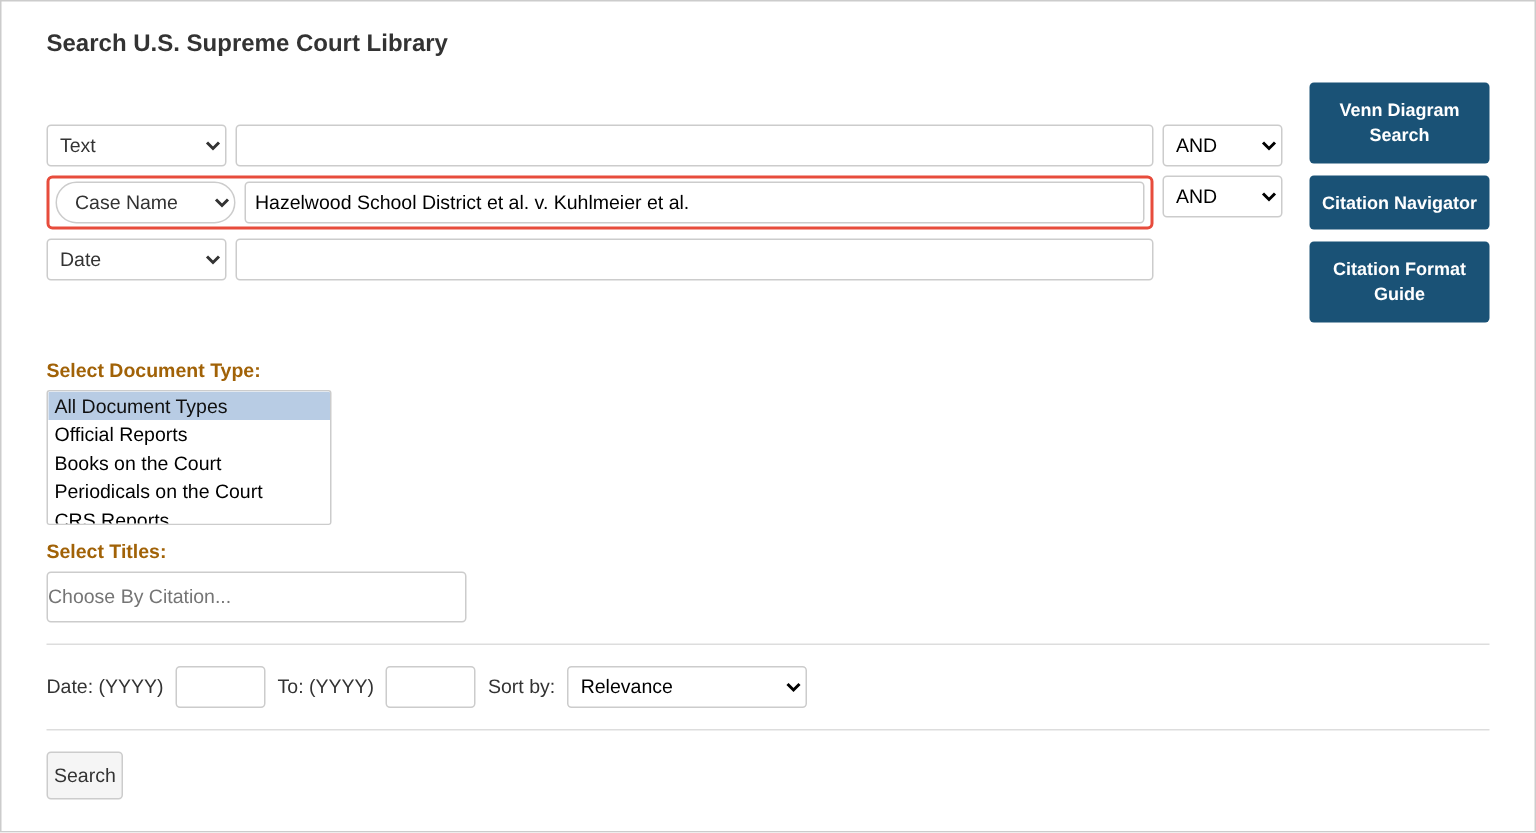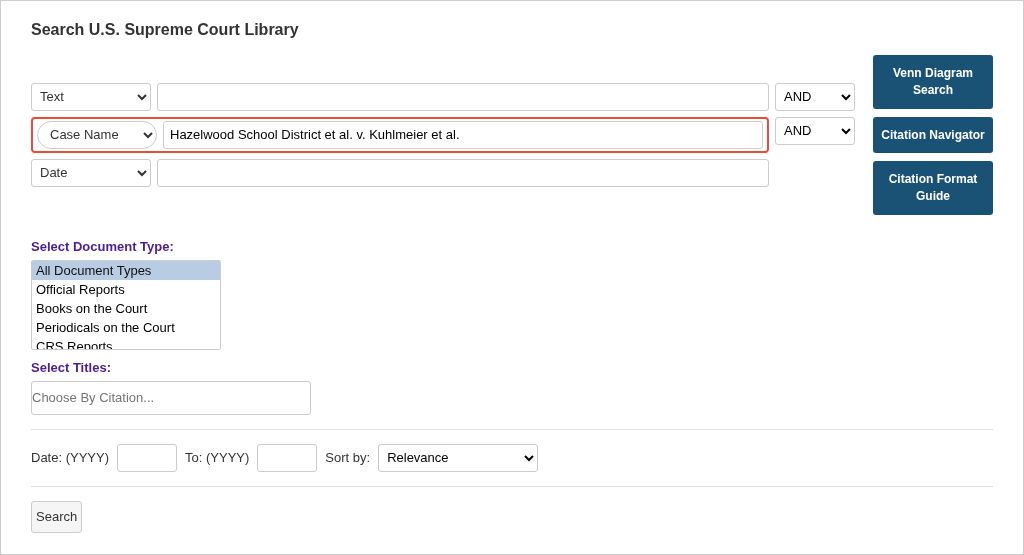--- a/index.html
+++ b/index.html
@@ -91,21 +91,21 @@
       text-align: center;
       line-height: 1.4;
       width: 120px;
     }
     .doc-type-section {
       margin-top: 24px;
     }
     .section-label {
       font-weight: bold;
       font-size: 13px;
-      color: #4c1d95;
+      color: #a16207;
       margin-bottom: 6px;
     }
     .doc-type-listbox {
       width: 190px;
       height: 90px;
       border: 1px solid #ccc;
       font-size: 13px;
       overflow-y: scroll;
     }
     .doc-type-listbox option {

